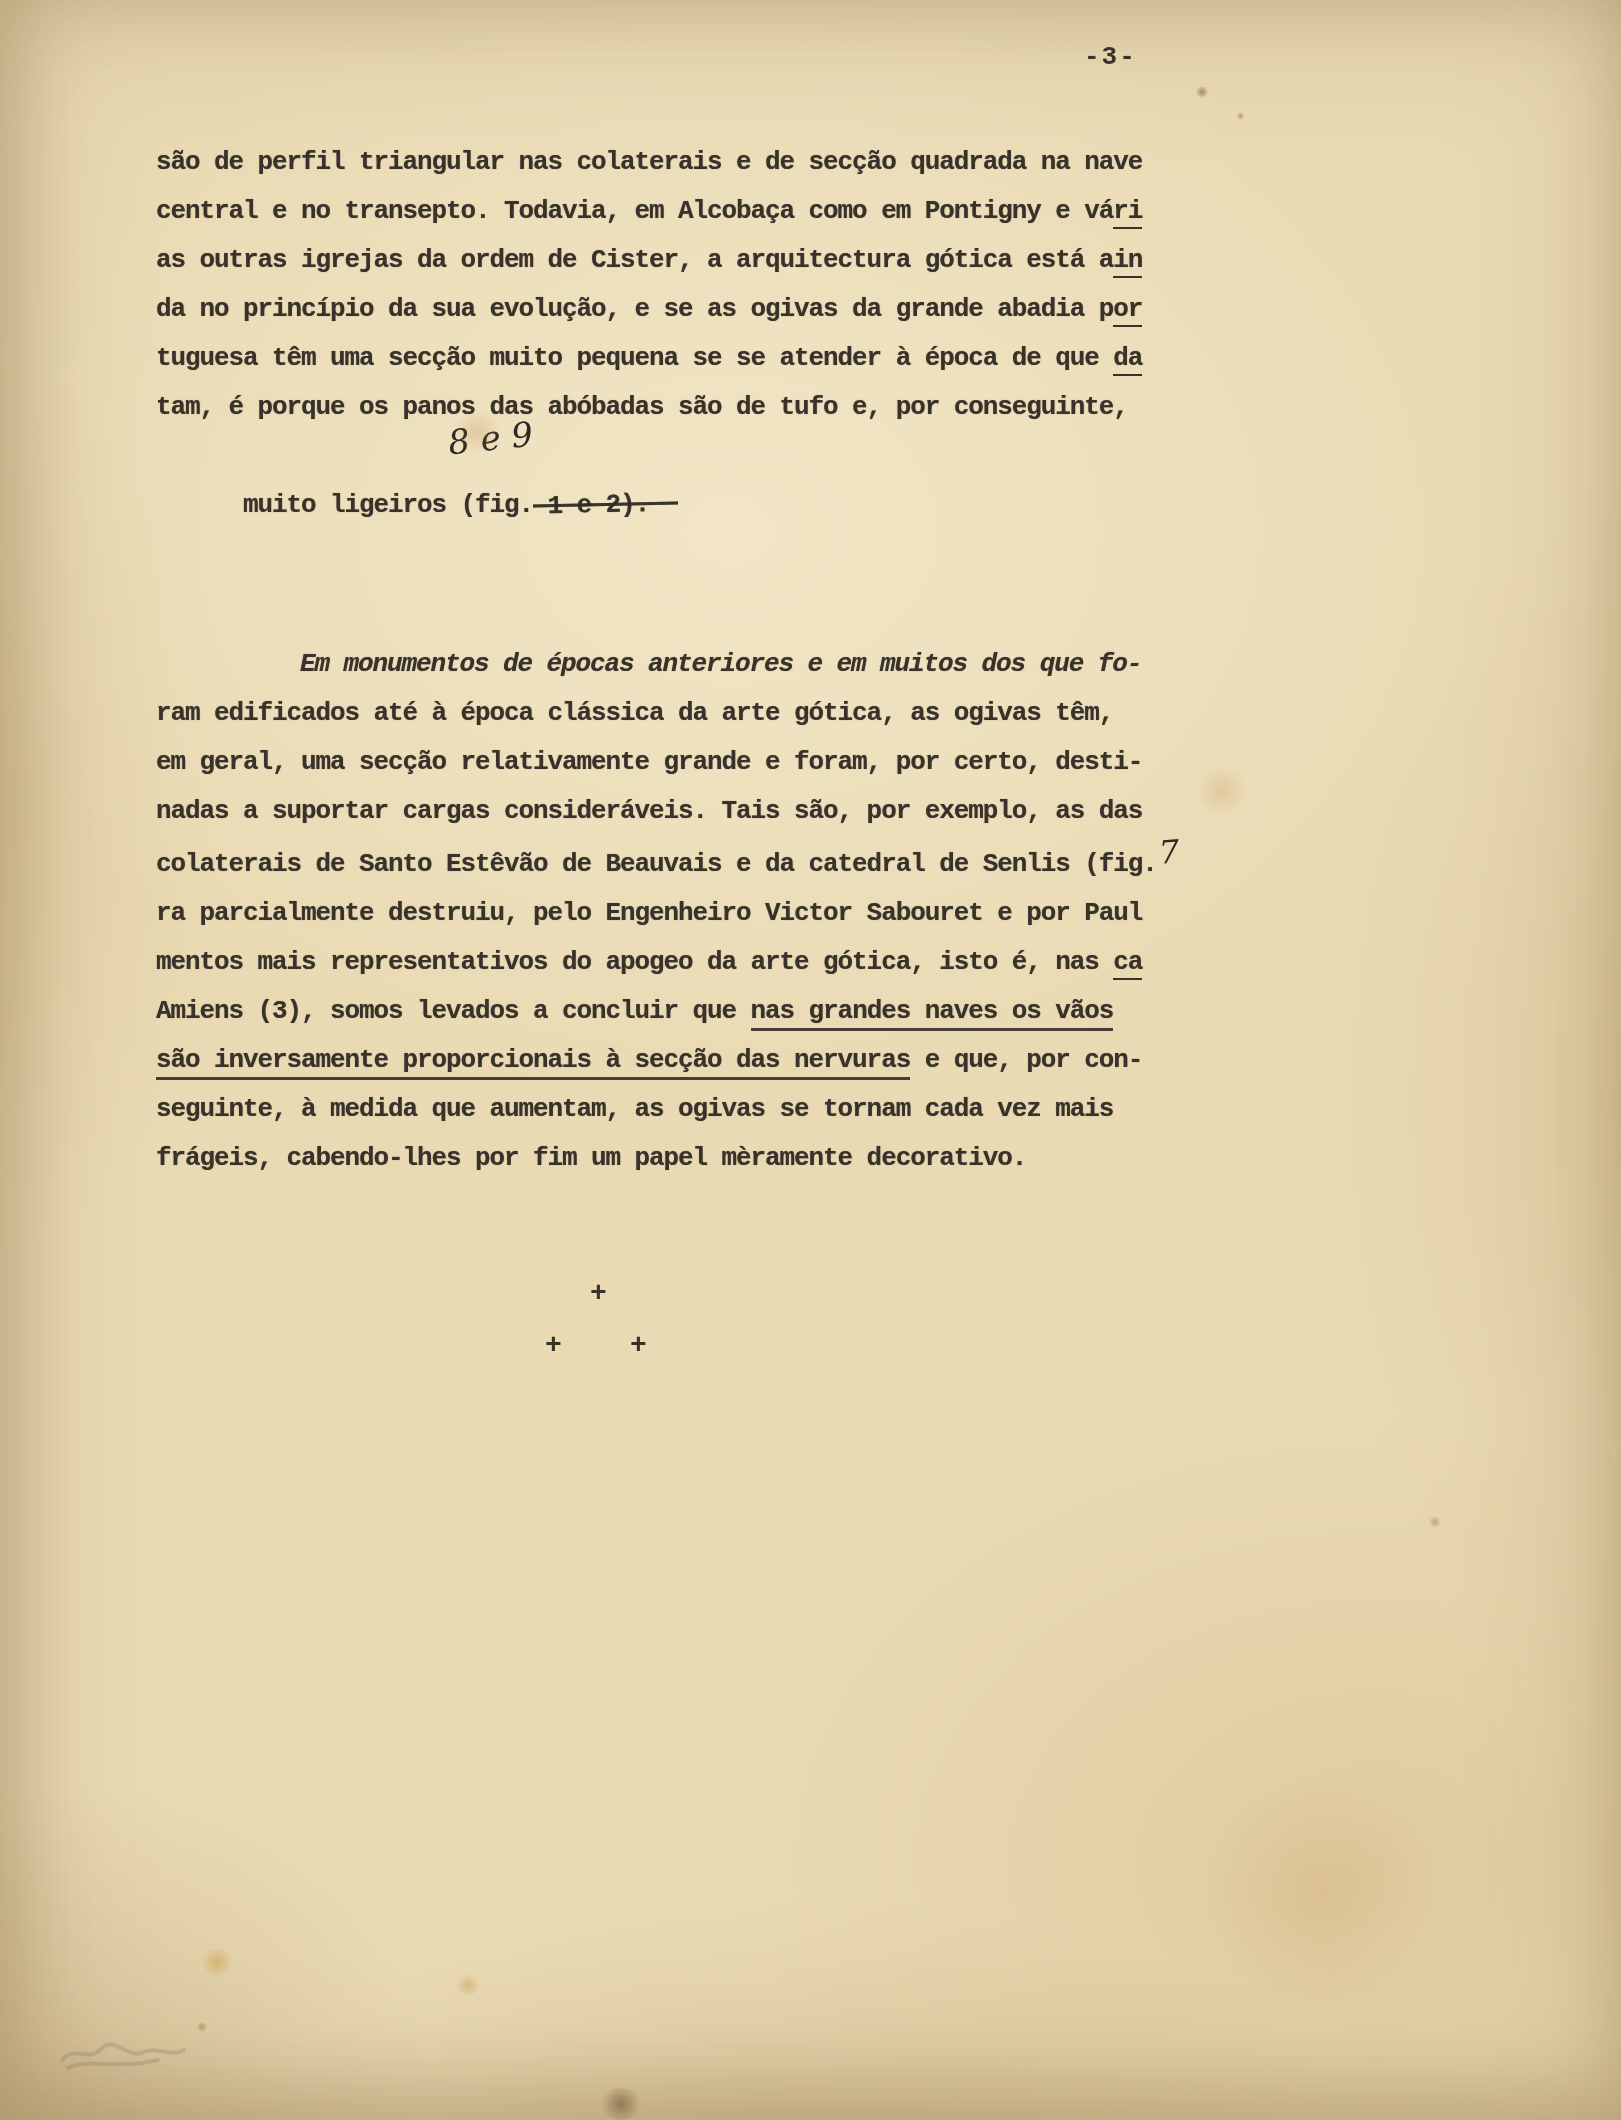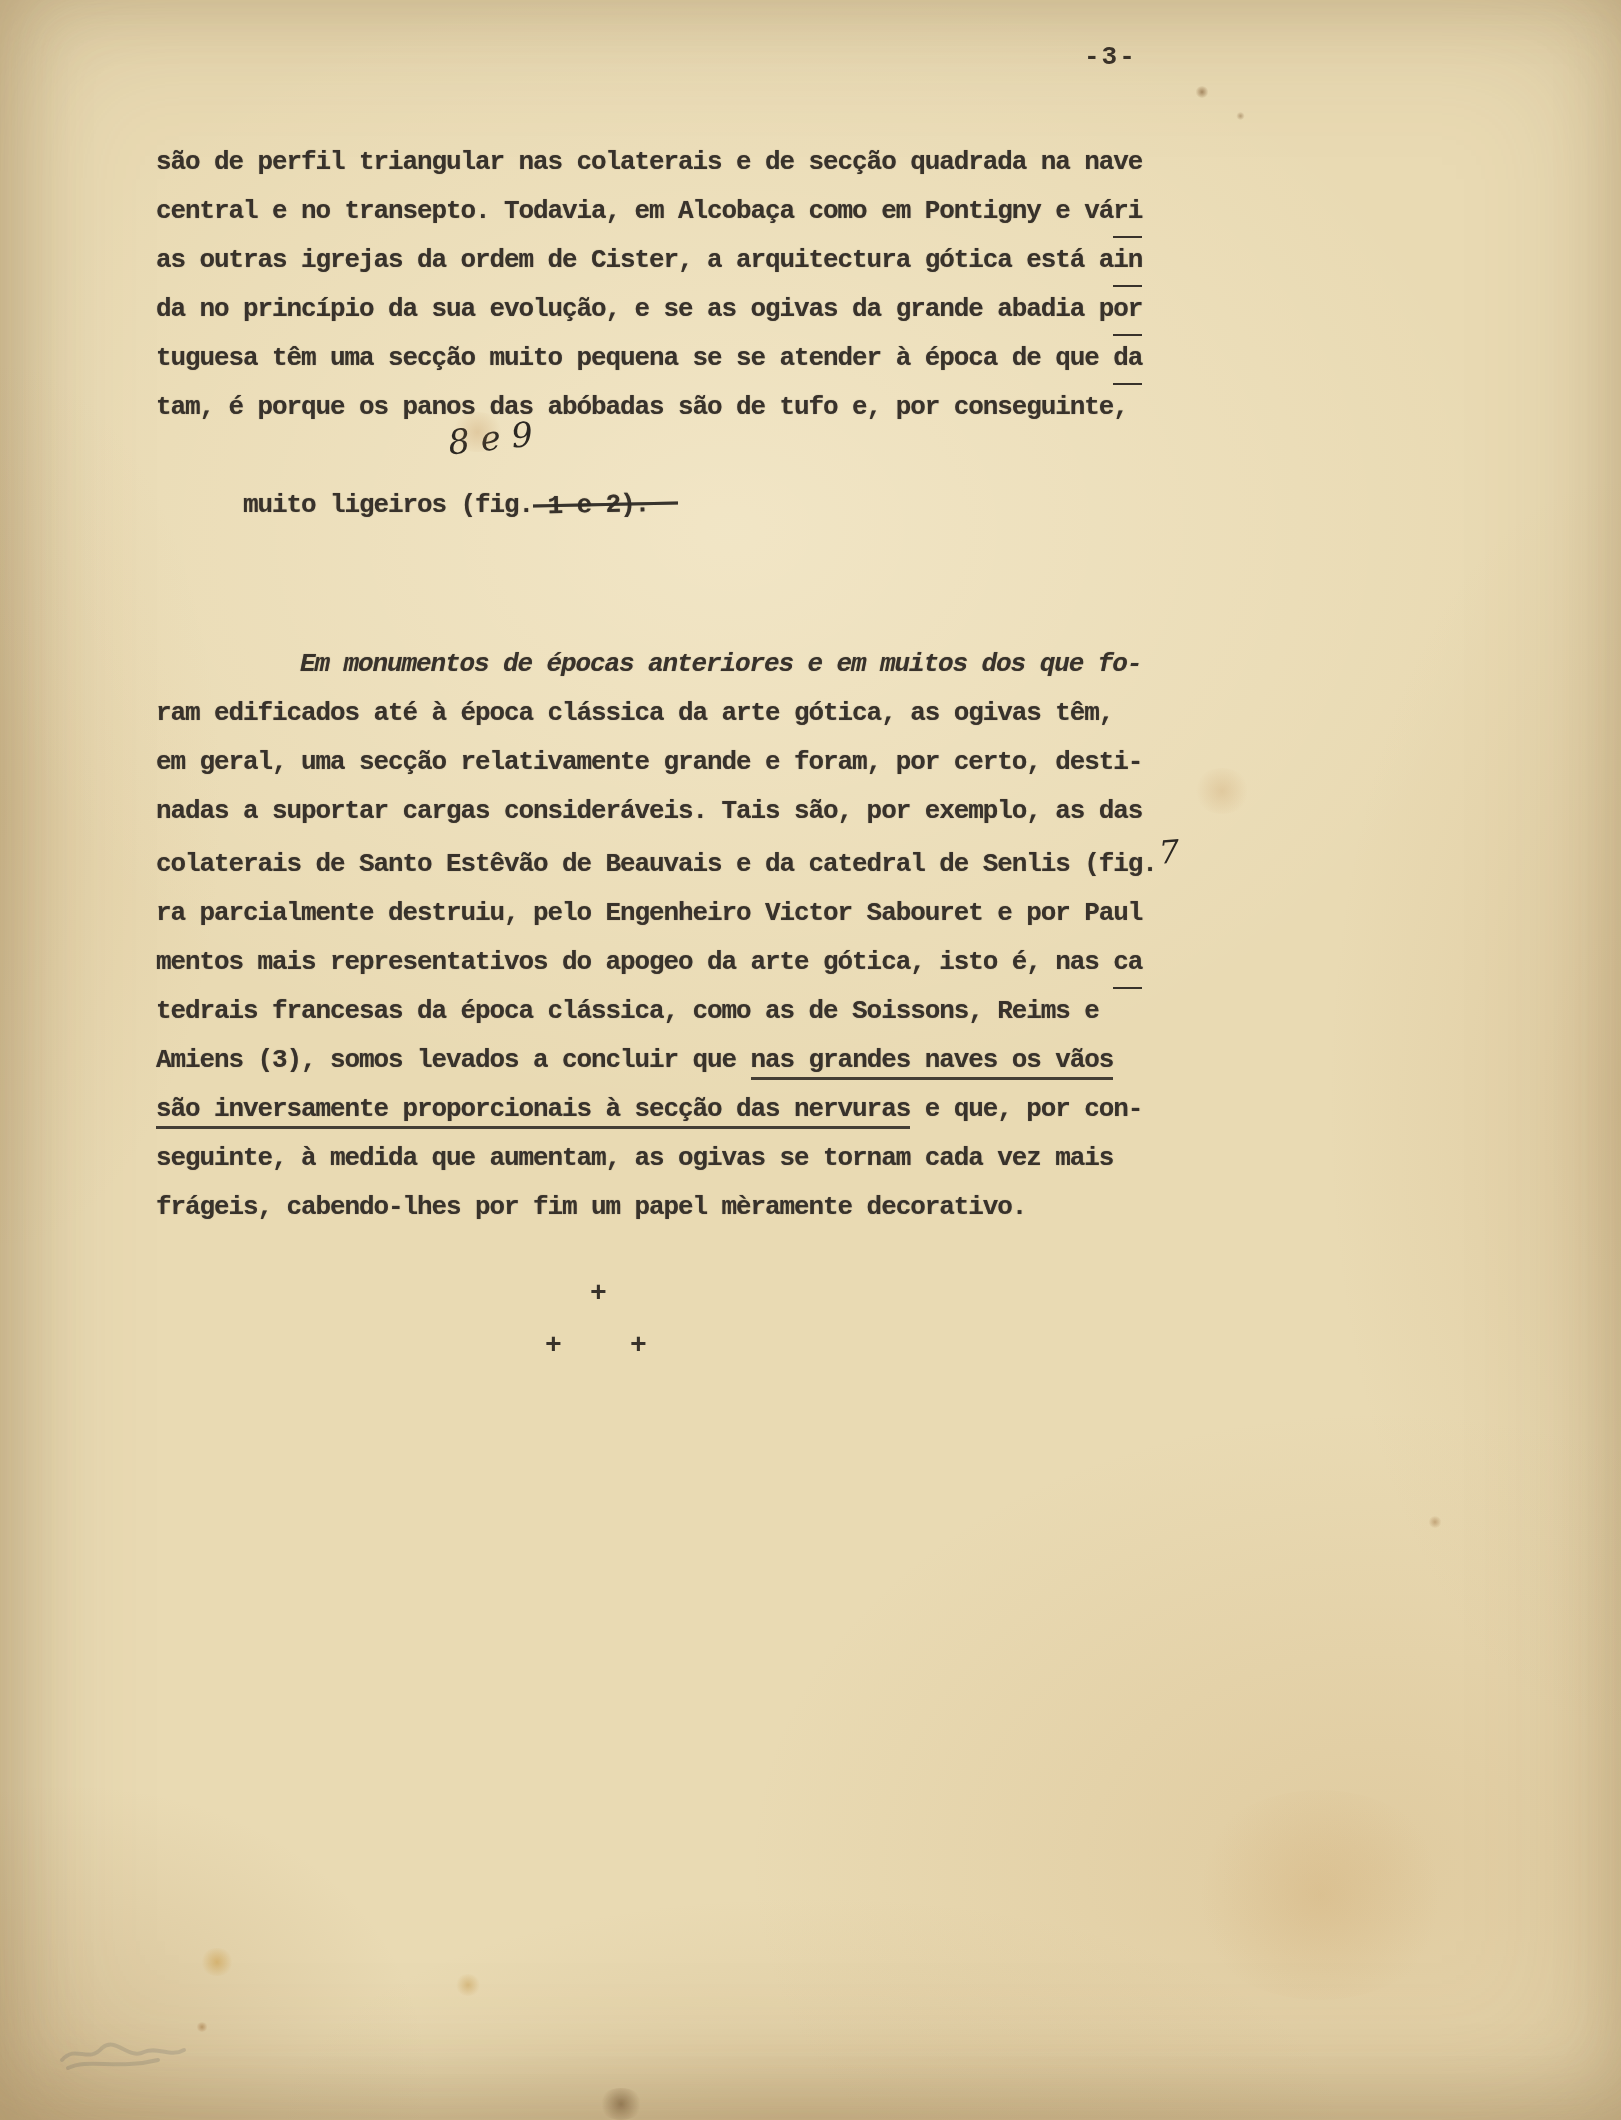--- a/index.html
+++ b/index.html
@@ -31,21 +31,21 @@
     position:absolute;left:1084px;top:42px;
     font-size:26px;letter-spacing:2px;
   }
   .text-block{
     position:absolute;left:156px;top:138px;width:1110px;
     font-size:26px;letter-spacing:-1.1px;line-height:49px;
     text-shadow:0 0 1px rgba(56,50,43,0.55);
   }
   .line{white-space:pre;position:relative;}
   .p-gap{margin-top:12px;font-style:italic;}
-  .cont-underline{border-bottom:2.5px solid currentColor;padding-bottom:10px;}
+  .cont-underline{border-bottom:2.5px solid currentColor;padding-bottom:1px;}
   .hand-underline{border-bottom:3px solid rgba(44,40,35,0.88);padding-bottom:2px;margin-top:32px;}
   .struck{
     display:inline-block;
     text-decoration:line-through;
     text-decoration-thickness:2.5px;
     text-decoration-color:rgba(47,43,38,0.9);
     transform:rotate(-1.2deg);
   }
   .hand{
     font-family:"DejaVu Serif","Liberation Serif",serif;
@@ -83,21 +83,20 @@
       <span class="hand hand-89">8 e 9</span>
     </div>
 
     <div class="line p-gap" style="padding-left:144px;"><span>Em monumentos de épocas anteriores e em muitos dos que fo-</span></div>
     <div class="line"><span>ram edificados até à época clássica da arte gótica, as ogivas têm,</span></div>
     <div class="line"><span>em geral, uma secção relativamente grande e foram, por certo, desti-</span></div>
     <div class="line"><span>nadas a suportar cargas consideráveis. Tais são, por exemplo, as das</span></div>
     <div class="line"><span>colaterais de Santo Estêvão de Beauvais e da catedral de Senlis (fig.</span><span class="hand hand-7">7</span></div>
     <div class="line"><span>ra parcialmente destruiu, pelo Engenheiro Victor Sabouret e por Paul</span></div>
     <div class="line"><span>mentos mais representativos do apogeo da arte gótica, isto é, nas </span><span class="cont-underline">ca</span></div>
-    <div class="line"><span>tedrais francesas da época clássica, como as de Soissons, Reims e</span></div>
     <div class="line"><span>Amiens (3), somos levados a concluir que </span><span class="hand-underline">nas grandes naves os vãos</span></div>
     <div class="line"><span class="hand-underline">são inversamente proporcionais à secção das nervuras</span><span> e que, por con-</span></div>
     <div class="line"><span>seguinte, à medida que aumentam, as ogivas se tornam cada vez mais</span></div>
     <div class="line"><span>frágeis, cabendo-lhes por fim um papel mèramente decorativo.</span></div>
 
   </div>
 
   <div class="plus plus-1">+</div>
   <div class="plus plus-2">+</div>
   <div class="plus plus-3">+</div>

